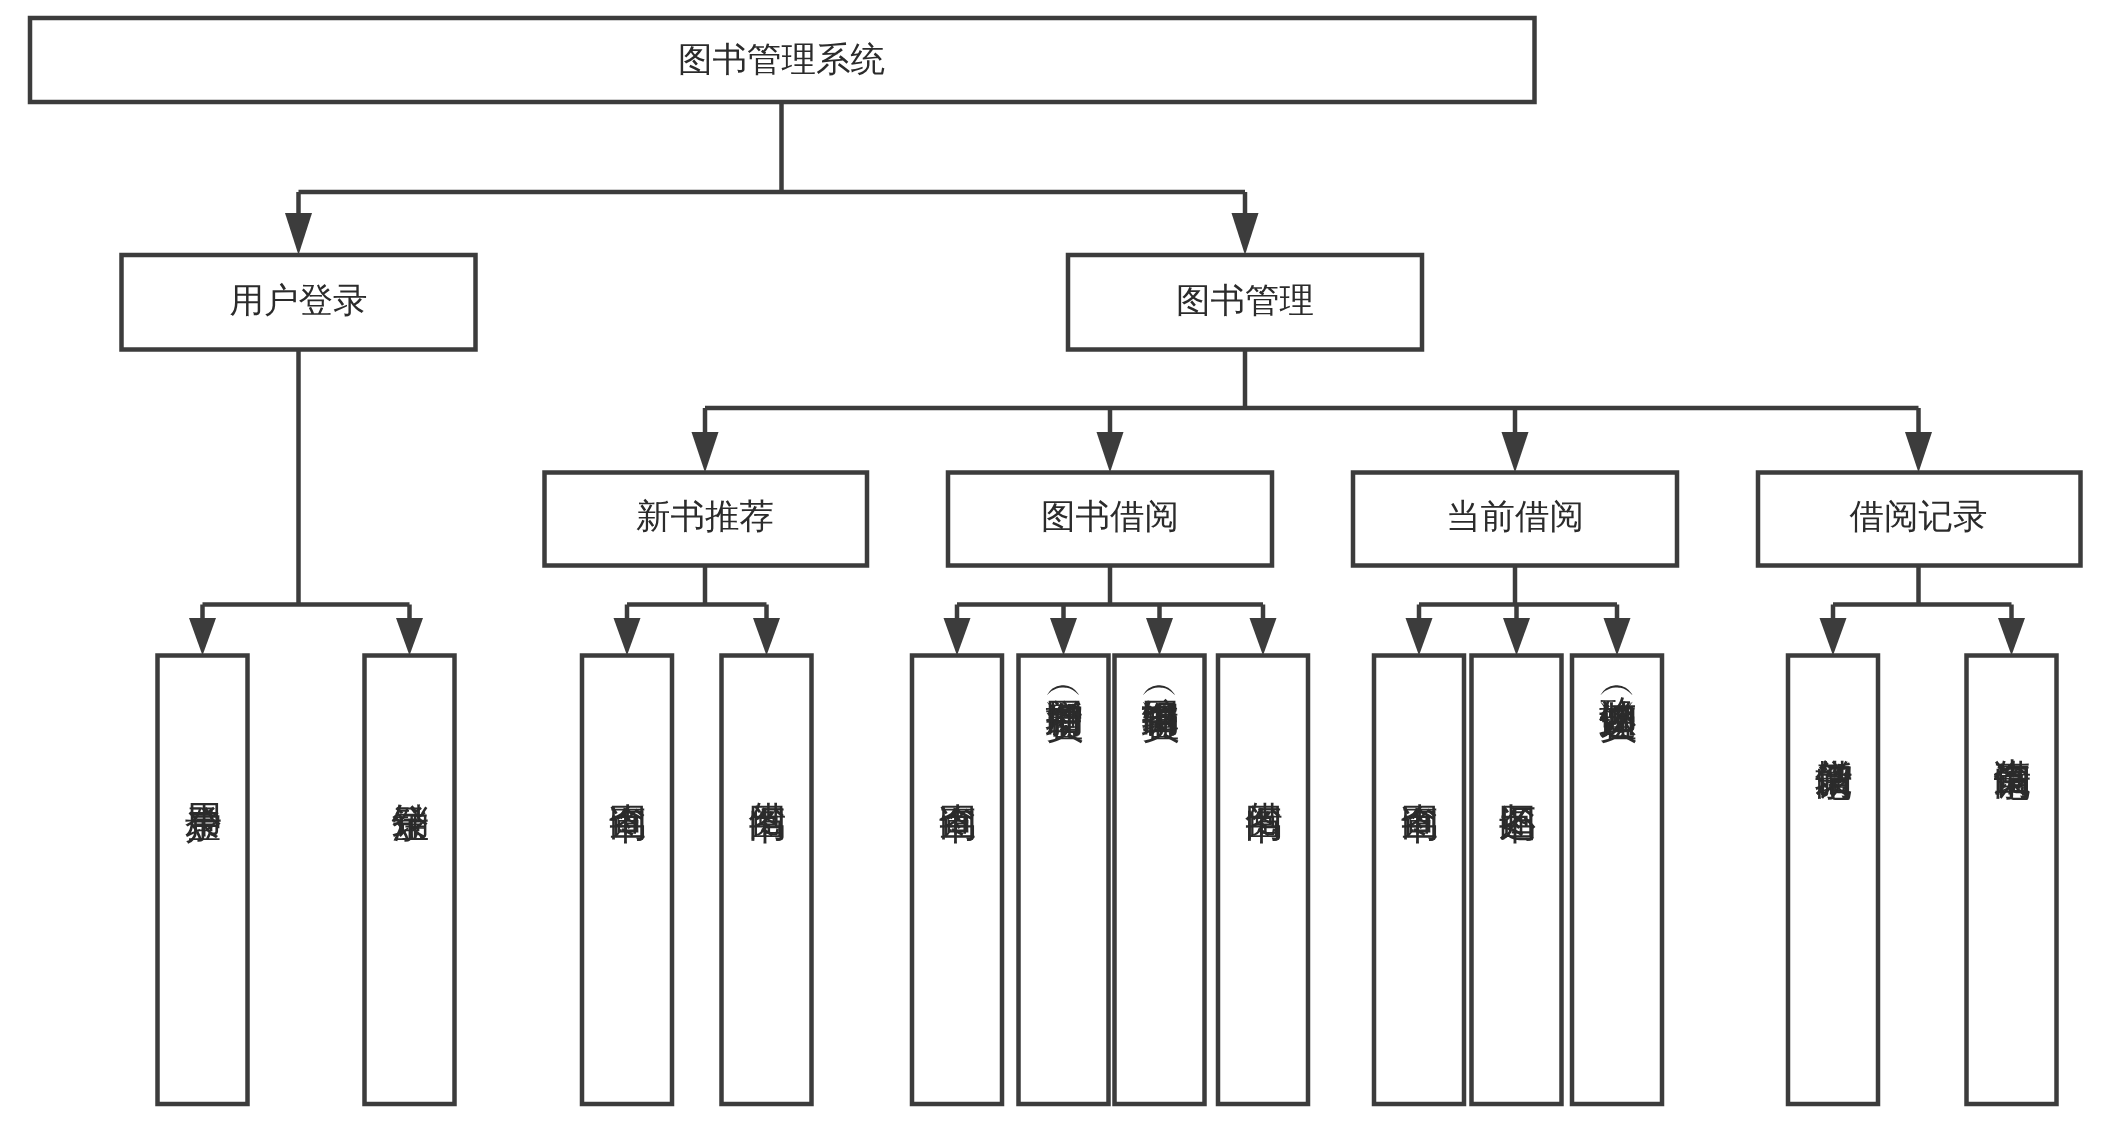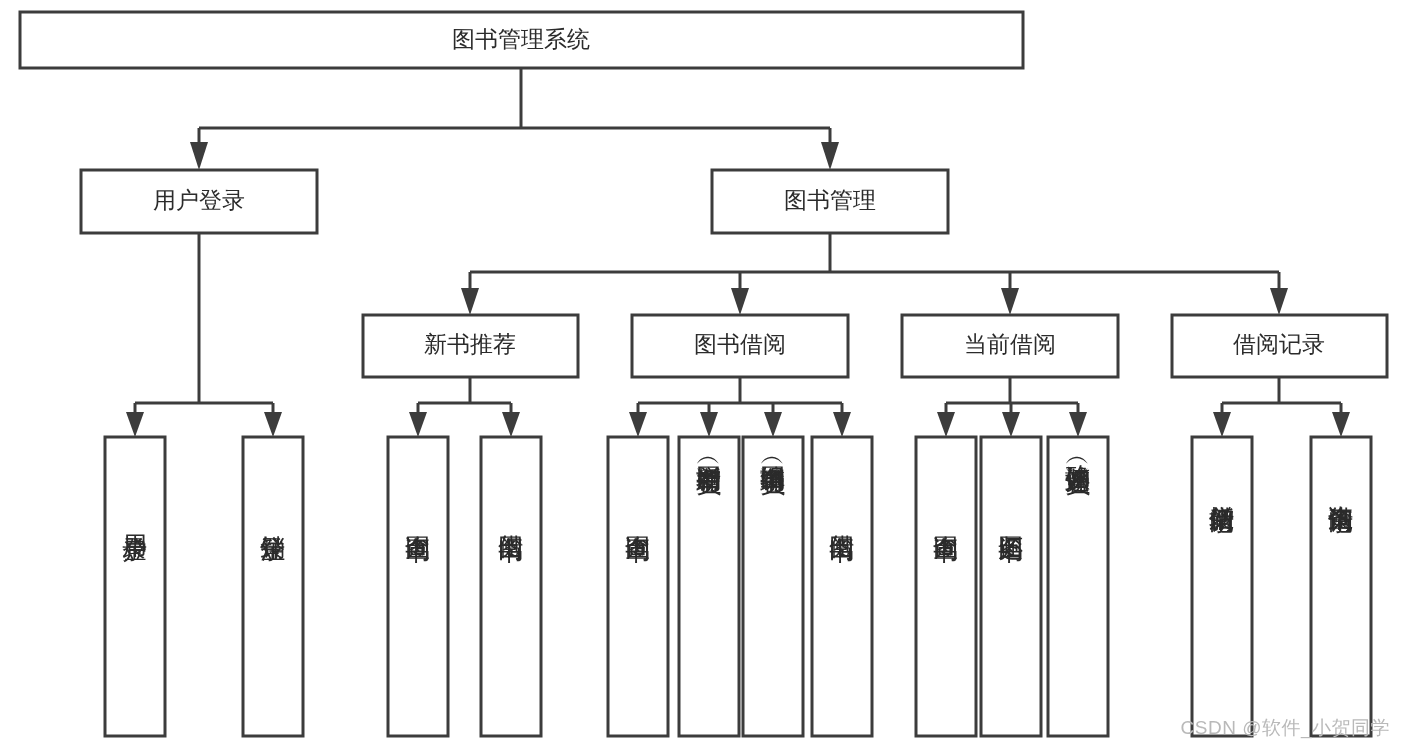--- a/index.html
+++ b/index.html
@@ -229,15 +229,14 @@
   </div>
 
   <div class="vlabel-wrap" style="left:1192px; top:437px; width:60px; height:299px;">
     <span class="vlabel" style="margin-top:48px;">新增借阅记录</span>
   </div>
 
   <div class="vlabel-wrap" style="left:1311px; top:437px; width:60px; height:299px;">
     <span class="vlabel" style="margin-top:48px;">查询借阅记录</span>
   </div>
 
-  <div class="watermark">CSDN @软件_小贺同学</div>
 
 </div>
 
 </body></html>

